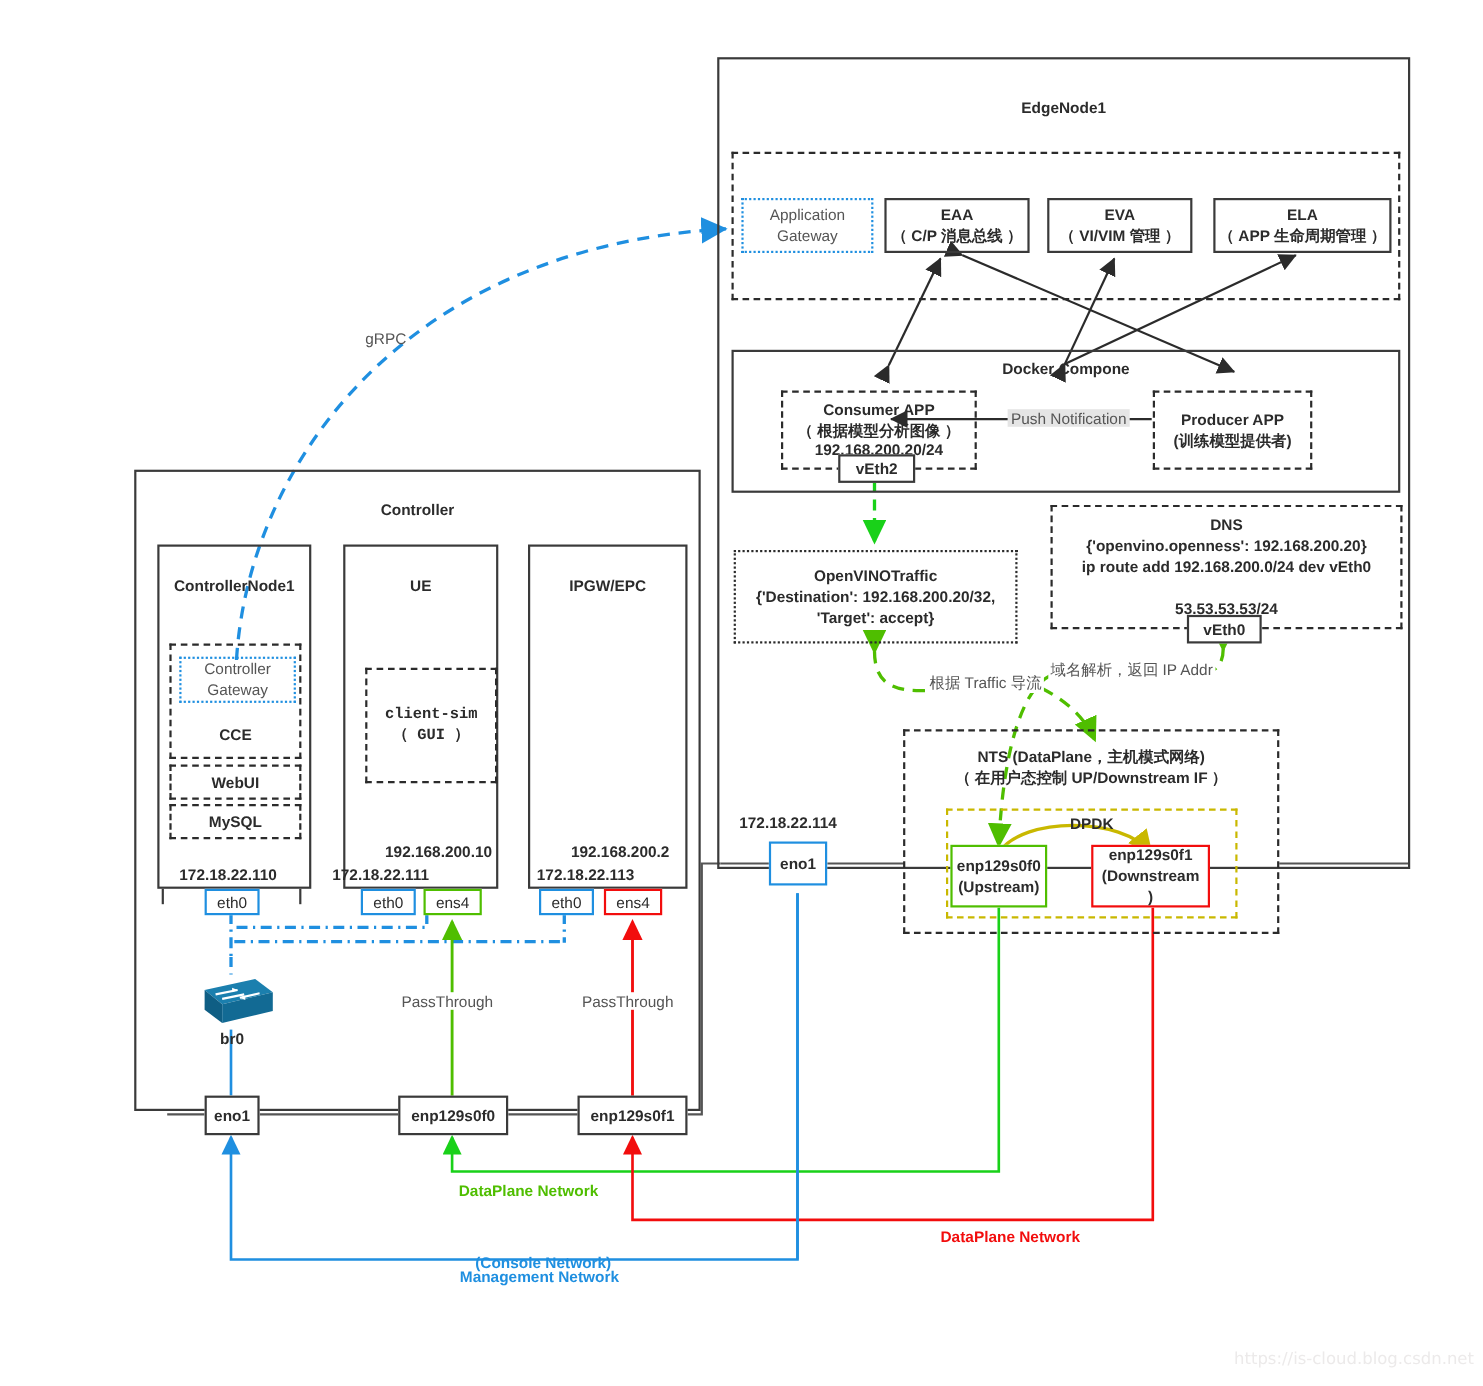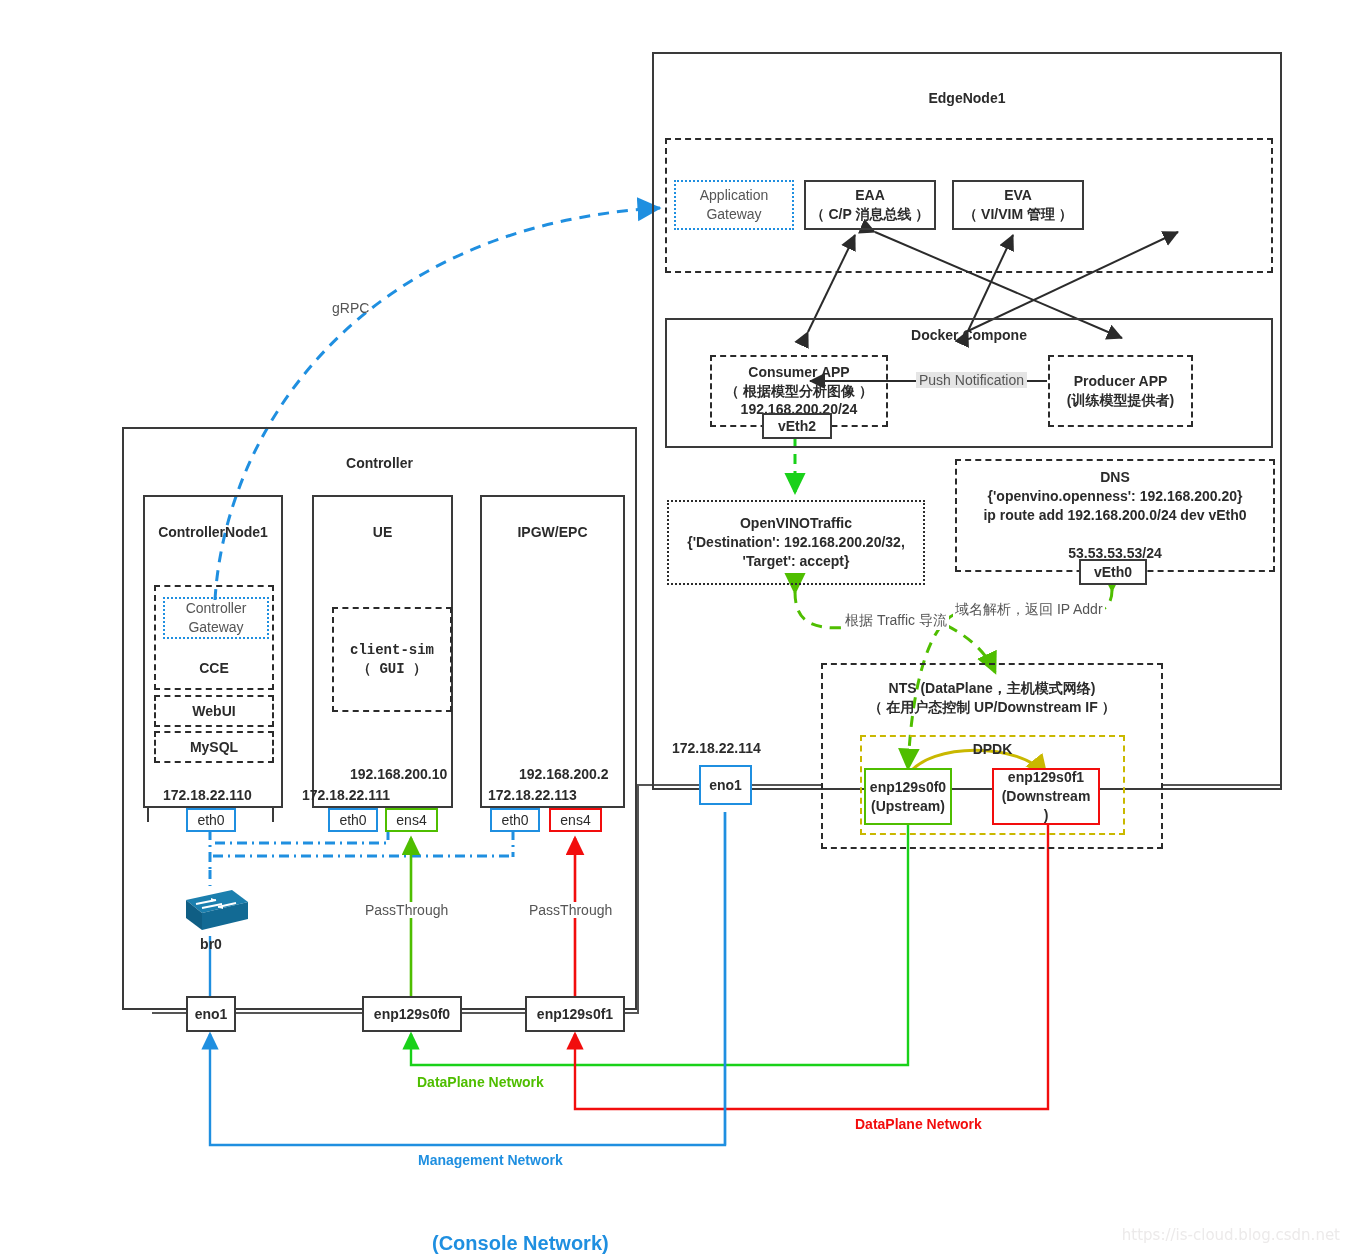--- a/index.html
+++ b/index.html
@@ -134,20 +134,24 @@
   <div class="box solid ct" style="left:804px;top:180px;width:132px;height:50px;">
     <span class="ttl">EAA</span>
     <span class="ttl">（ C/P 消息总线 ）</span>
   </div>
 
   <div class="box solid ct" style="left:952px;top:180px;width:132px;height:50px;">
     <span class="ttl">EVA</span>
     <span class="ttl">（ VI/VIM 管理 ）</span>
   </div>
 
+  <div class="box solid ct" style="left:1103px;top:180px;width:162px;height:50px;">
+    <span class="ttl">ELA</span>
+    <span class="ttl">（ APP 生命周期管理 ）</span>
+  </div>
 
   <div class="box solid" style="left:665px;top:318px;width:608px;height:130px;"></div>
   <div class="t ttl" style="left:665px;top:327px;width:608px;text-align:center;">Docker Compone</div>
 
   <div class="box dash ct" style="left:710px;top:355px;width:178px;height:72px;">
     <span class="ttl">Consumer APP</span>
     <span class="ttl">（ 根据模型分析图像 ）</span>
     <span class="ttl">192.168.200.20/24</span>
   </div>
   <div class="box solid" style="left:762px;top:413px;width:70px;height:26px;background:#fff;">
@@ -278,16 +282,16 @@
     <span class="port">enp129s0f1</span>
   </div>
 
   <div class="t lbl light" style="left:332px;top:300px;">gRPC</div>
   <div class="t lbl light" style="left:362px;top:902px;background:#fff;padding:0 3px;">PassThrough</div>
   <div class="t lbl light" style="left:526px;top:902px;background:#fff;padding:0 3px;">PassThrough</div>
 
   <div class="t grn-txt" style="left:417px;top:1074px;font-size:14px;">DataPlane Network</div>
   <div class="t red-txt" style="left:855px;top:1116px;font-size:14px;">DataPlane Network</div>
   <div class="t blu-txt" style="left:418px;top:1152px;font-size:14px;">Management Network</div>
-  <div class="t blu-txt" style="left:432px;top:1232px;font-size:20px;">(Console Network)</div>
+  <div class="t blu-txt" style="left:432px;top:1140px;font-size:14px;">(Console Network)</div>
 
   <div class="wm">https://is-cloud.blog.csdn.net</div>
 </div>
 
 </body></html>

